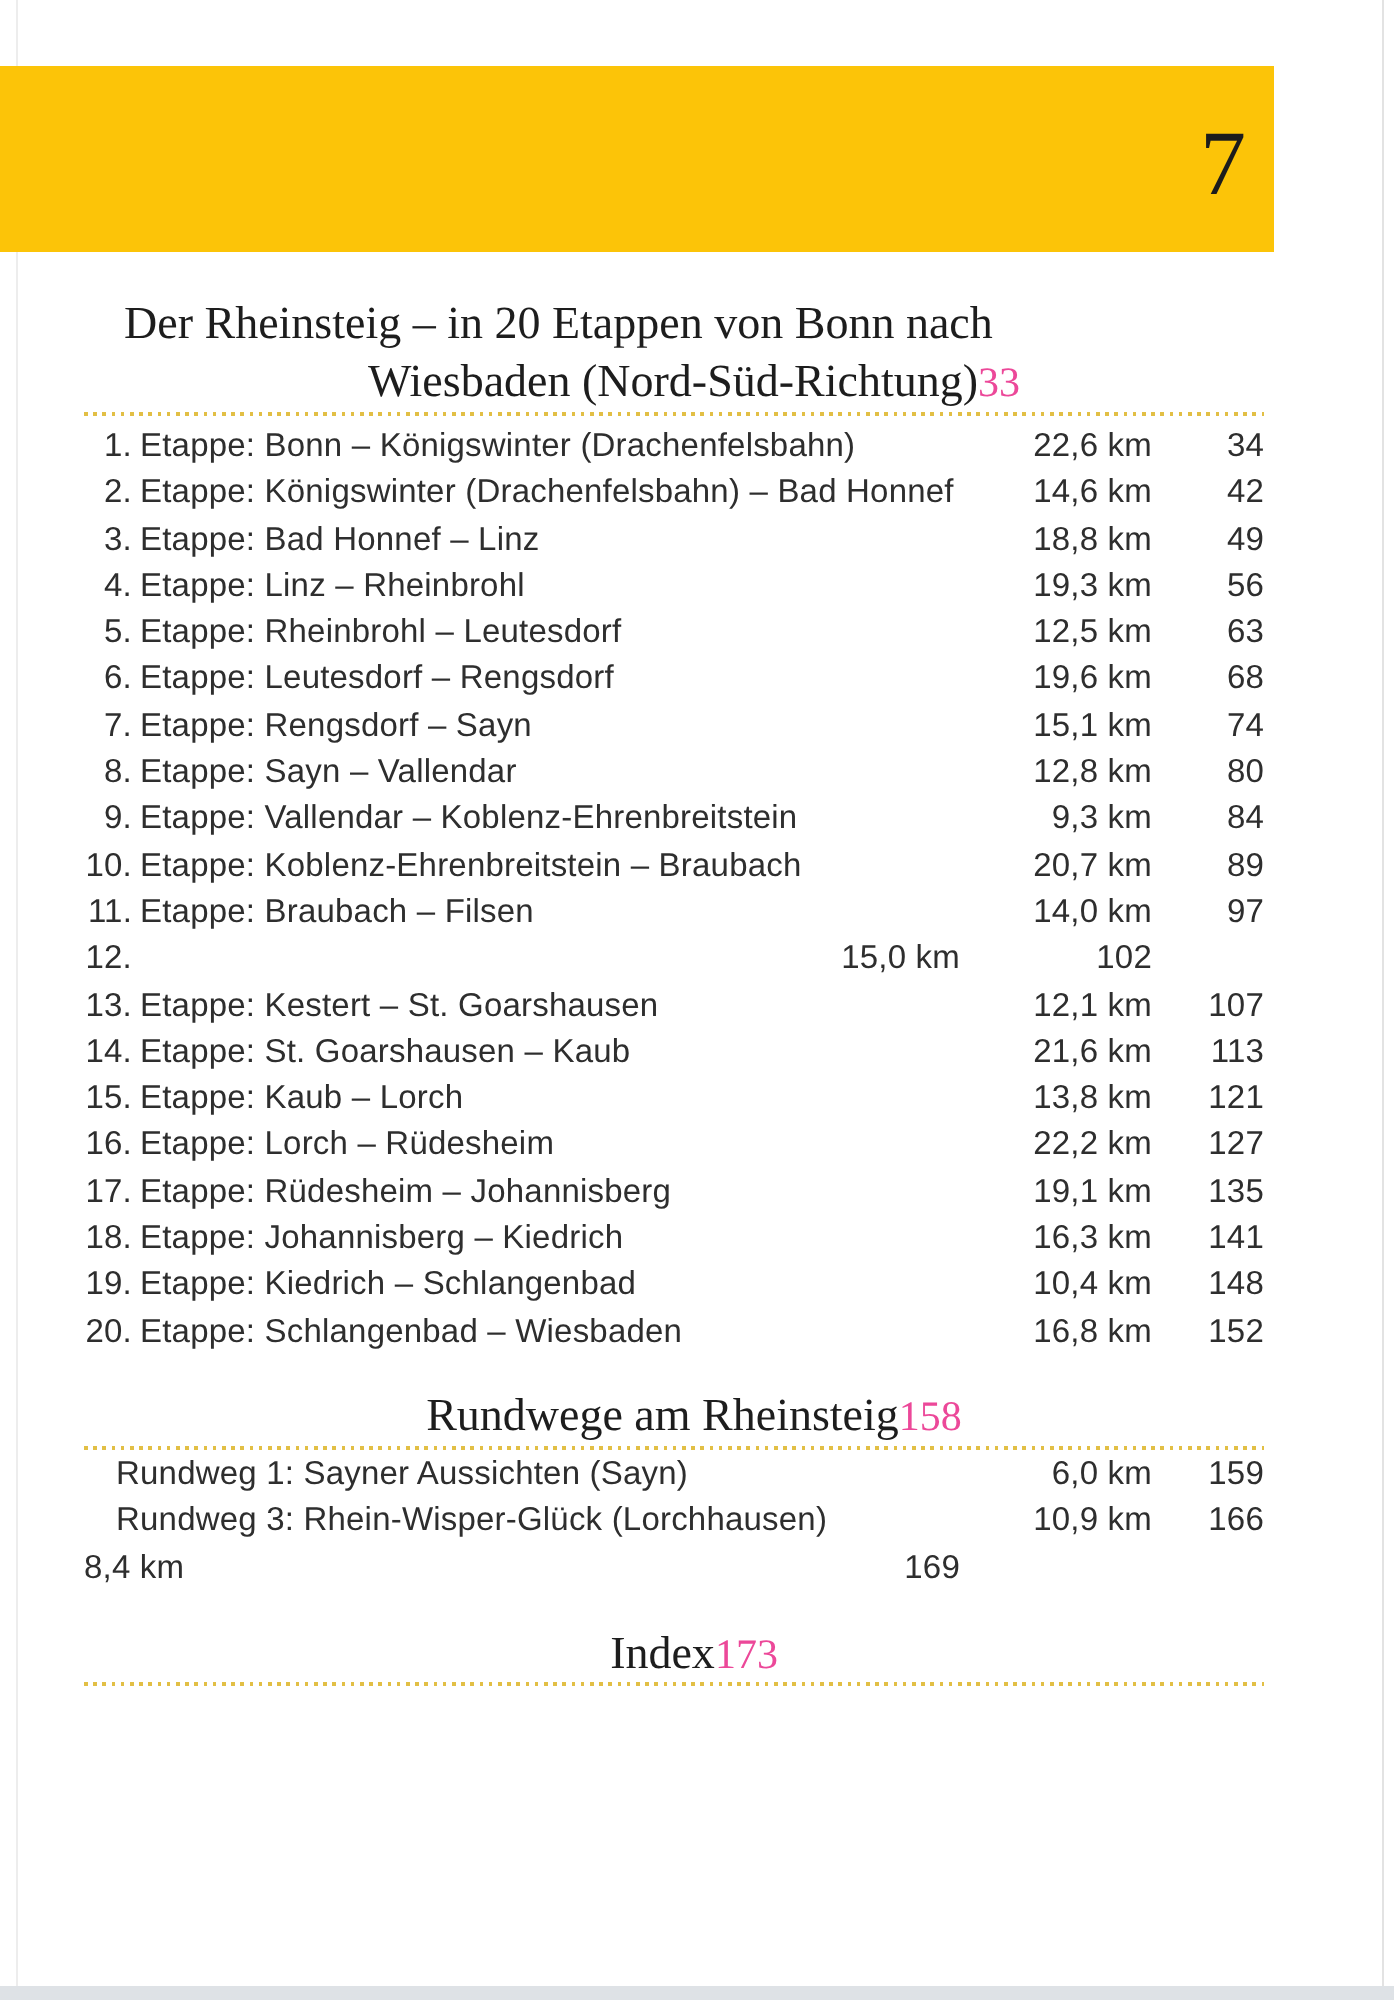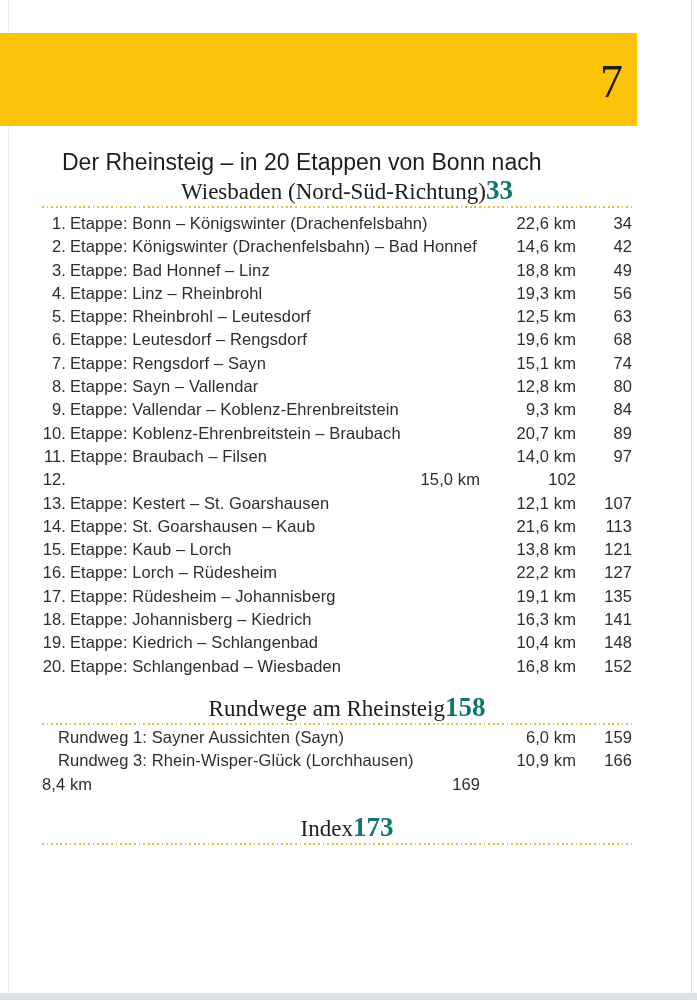--- a/index.html
+++ b/index.html
@@ -18,29 +18,29 @@
     display:flex;justify-content:flex-end;align-items:center;
   }
   .band-number{
     font-family:"Liberation Serif", serif;font-size:46px;line-height:1;
     color:#1c1c1c;padding-right:14px;padding-top:4px;
   }
 
   .content{position:absolute;left:42px;top:147px;width:590px;color:#2f2f2f;}
 
   .sec-title1{
-    font-family:Liberation Sans, sans-serif;font-size:23px;line-height:30px;
+    font-family:Liberation Serif, serif;font-size:23px;line-height:30px;
     color:#1d1d1d;padding-left:20px;white-space:nowrap;
   }
   .sec-titlerow{
     display:flex;justify-content:center;align-items:baseline;
     padding-left:20px;font-family:"Liberation Serif", serif;font-size:23px;
     line-height:27px;color:#1d1d1d;
   }
-  .sec-page{font-family:"Liberation Serif", serif;font-size:27px;color:#0f766e;font-weight:bold;}
+  .sec-page{font-family:"Liberation Serif", serif;font-size:21px;color:#ec4899;}
 
   .dotline{
     height:3px;
     background-image:repeating-linear-gradient(90deg,#e2bf45 0 1.8px,rgba(0,0,0,0) 1.8px 4.6px);
     background-size:100% 2px;background-repeat:no-repeat;background-position:left bottom;
   }
 
   .entries{margin-top:4px;}
   .row{
     display:grid;grid-template-columns:24px 1fr 92px 52px;column-gap:4px;

